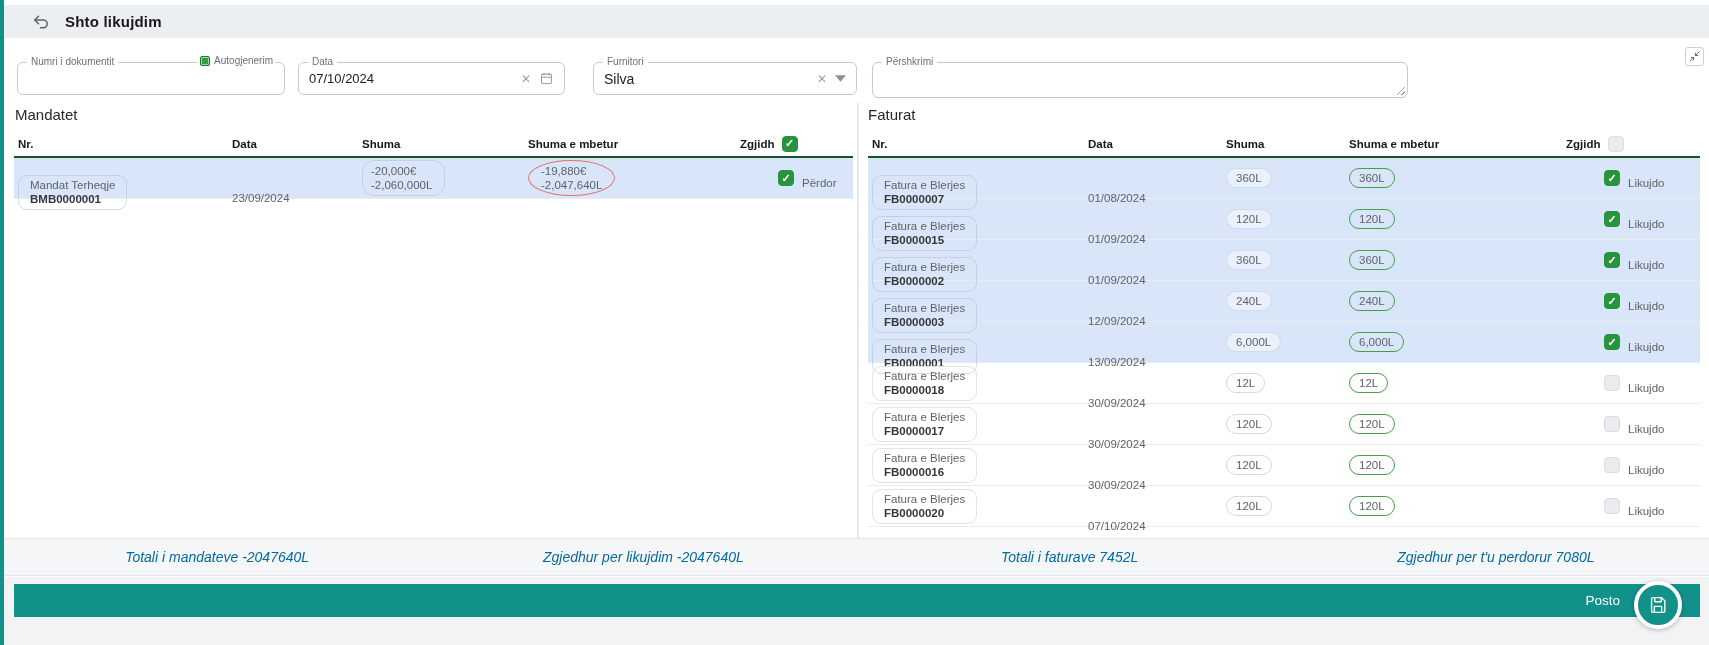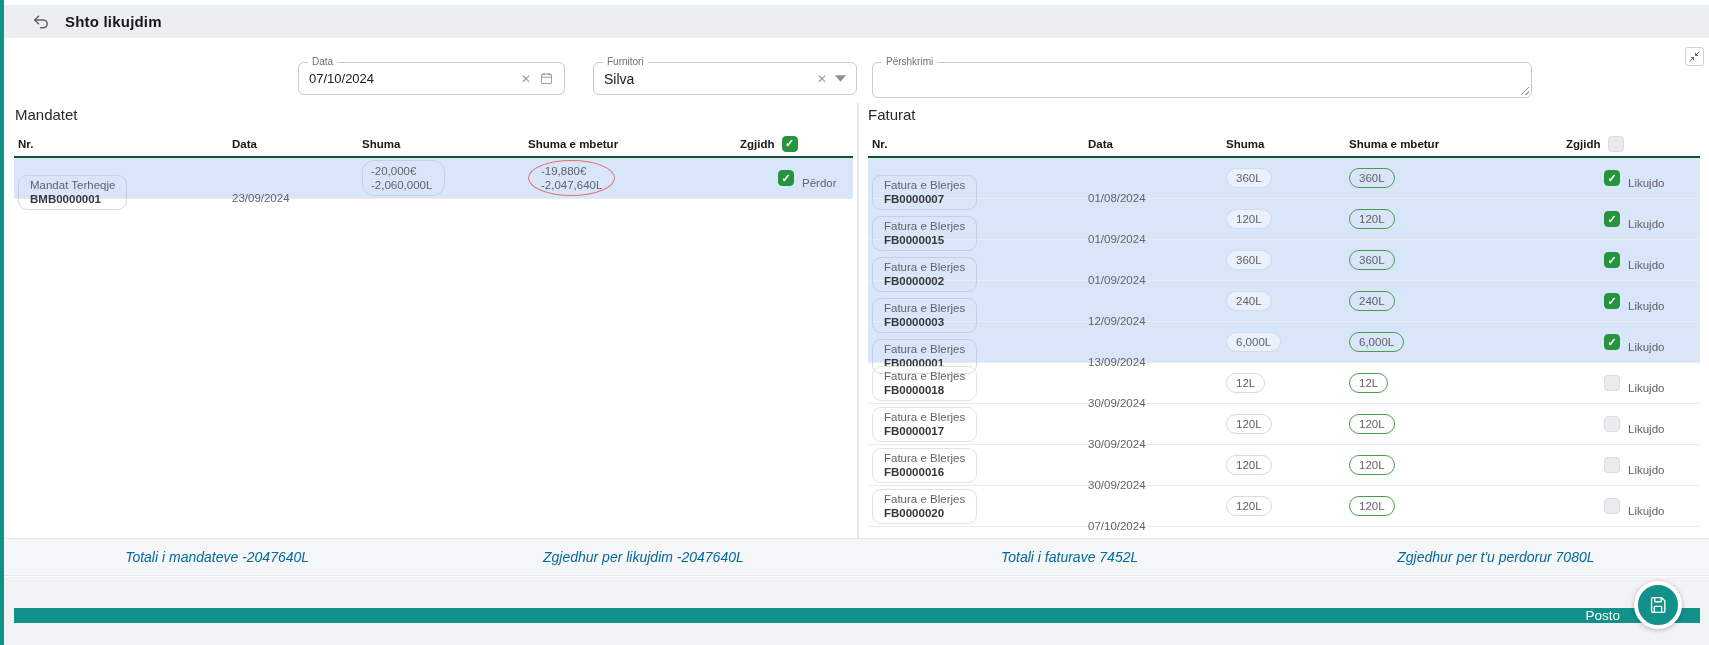--- a/index.html
+++ b/index.html
@@ -119,21 +119,21 @@
     border-top:1px solid #e4e6e9; border-bottom:1px solid #e4e6e9;
     display:flex; align-items:center;
   }
   .totals .tcell {
     flex:1; text-align:center; font-style:italic; font-size:14px; color:#0369a1;
   }
 
   
   .bottom-zone { position:absolute; left:4px; right:0; top:577px; height:68px; background:#f1f3f4; }
   .action-bar {
-    position:absolute; left:14px; width:1686px; top:608px; height:15px; background:#12918a;
+    position:absolute; left:14px; width:1686px; top:584px; height:33px; background:#12918a;
     display:flex; align-items:center; justify-content:flex-end; padding-right:80px;
   }
   .post-label { color:#ffffff; font-size:13.5px; }
   .save-fab {
     position:absolute; left:1634px; top:581px; width:48px; height:48px; border-radius:50%;
     background:#12918a; border:4px solid #ffffff; box-shadow:0 1px 5px rgba(0,0,0,.25);
     display:flex; align-items:center; justify-content:center; cursor:pointer;
   }
   svg { display:block; }
 </style>
@@ -157,20 +157,28 @@
 
   <div class="collapse-btn">
     <span>
       <svg width="13" height="13" viewBox="0 0 20 20" fill="none" stroke="#5f6b7a" stroke-width="1.5" stroke-linecap="round" stroke-linejoin="round">
         <path d="M17 3l-5.5 5.5M11.5 8.5V5M11.5 8.5H15"></path>
         <path d="M3 17l5.5-5.5M8.5 11.5V15M8.5 11.5H5"></path>
       </svg>
     </span>
   </div>
 
+  <div class="field" style="left:17px; width:268px;">
+    <span class="flabel">Numri i dokumentit</span>
+    <span class="fvalue"></span>
+    <span class="autogen">
+      <span class="autogen-box"></span>
+      <span>Autogjenerim</span>
+    </span>
+  </div>
 
   <div class="field" style="left:298px; width:267px;">
     <span class="flabel">Data</span>
     <span class="fvalue">07/10/2024</span>
     <span class="field-icons">
       <span class="clear-x">✕</span>
       <span>
         <svg width="15" height="15" viewBox="0 0 24 24" fill="none" stroke="#9aa0a6" stroke-width="1.7">
           <rect x="4" y="5" width="16" height="15" rx="2"></rect>
             <path d="M8 3v4M16 3v4M4 10h16"></path>
@@ -185,21 +193,21 @@
     <span class="field-icons">
       <span class="clear-x">✕</span>
       <span>
         <svg width="11" height="7" viewBox="0 0 10 6" fill="#8a9097">
             <path d="M0 0h10L5 6z"></path>
           </svg>
       </span>
     </span>
   </div>
 
-  <div class="field" style="left:872px; width:660px; height:36px;">
+  <div class="field" style="left:872px; width:536px; height:36px;">
     <span class="flabel">Përshkrimi</span>
     <span class="fvalue"></span>
     <span class="resize-grip"></span>
   </div>
 
   <div class="panel-title" style="left:15px;">Mandatet</div>
   <div class="panel-title" style="left:868px;">Faturat</div>
   <div class="panel-divider"></div>
 
   <div class="tbl m" style="left:14px; width:839px;">

